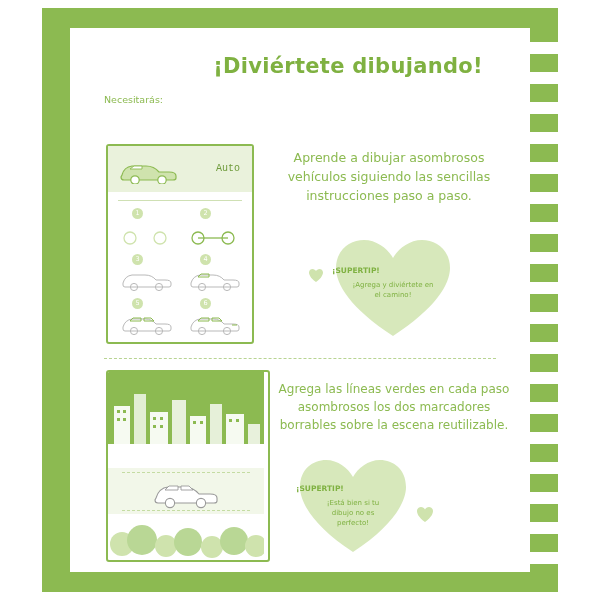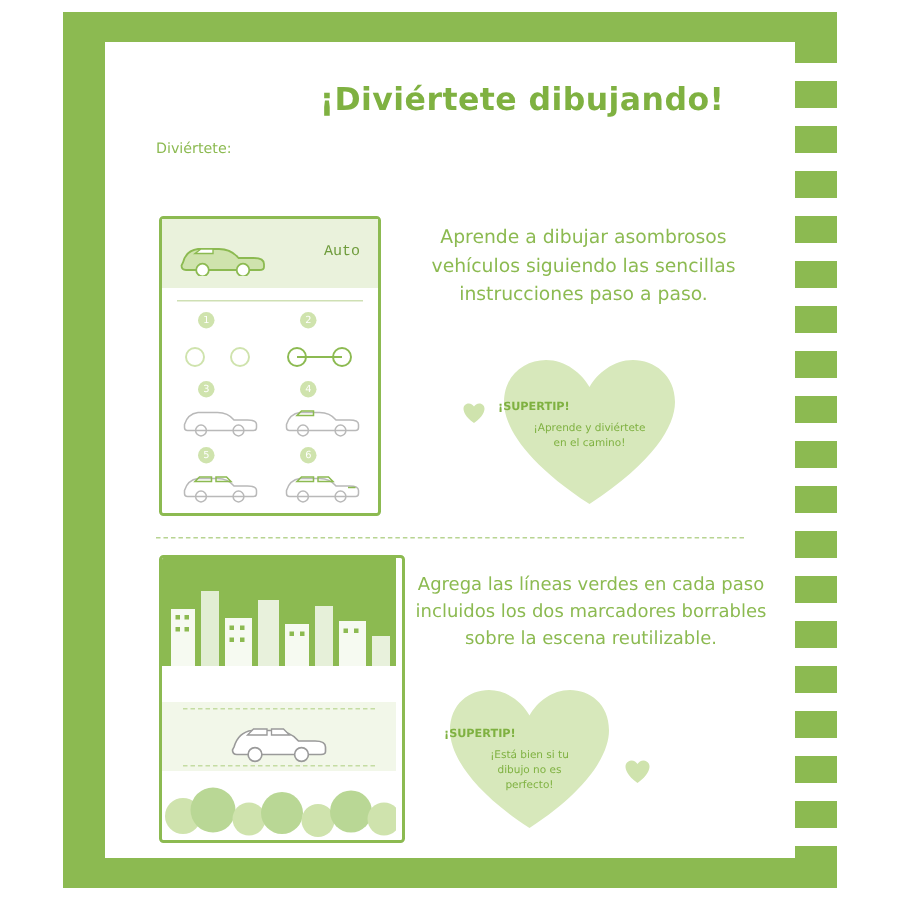--- a/index.html
+++ b/index.html
@@ -235,21 +235,21 @@
     <div class="tooth" style="top:434px"></div>
     <div class="tooth" style="top:464px"></div>
     <div class="tooth" style="top:494px"></div>
     <div class="tooth" style="top:524px"></div>
   </div>
 
   <div class="content">
 
     <div class="title">¡Diviértete dibujando!</div>
 
-    <div class="needs-label">Diviértete:</div>
+    <div class="needs-label">Necesitarás:</div>
 
     <div class="card1">
       <div class="card1-head"></div>
       <div class="card1-head-label">Auto</div>
 
       <svg style="position:absolute;left:10px;top:10px" width="62" height="28" viewBox="0 0 62 28">
         <path d="M4 19 q2-8 10-9 h14 q8 0 13 6 h10 q7 0 7 4 v2 q0 2-3 2 H6 q-3 0-3-3 z" fill="#cfe3ad" stroke="#8cba51" stroke-width="1.2"></path>
         <circle cx="17" cy="24" r="4.2" fill="#ffffff" stroke="#8cba51" stroke-width="1.2"></circle>
         <circle cx="44" cy="24" r="4.2" fill="#ffffff" stroke="#8cba51" stroke-width="1.2"></circle>
         <path d="M12 13 h12 v-3 h-8 z" fill="#ffffff" stroke="#8cba51" stroke-width="0.9"></path>
@@ -305,21 +305,21 @@
       </svg>
     </div>
 
     <div class="text1">Aprende a dibujar asombrosos vehículos siguiendo las sencillas instrucciones paso a paso.</div>
 
     <div class="heart" style="left:262px; top:208px; width:122px; height:104px">
       <svg width="122" height="104" viewBox="0 0 122 104">
         <path d="M61 100 C 18 72, 4 48, 4 32 C 4 14, 18 4, 32 4 C 45 4, 56 13, 61 22 C 66 13, 77 4, 90 4 C 104 4, 118 14, 118 32 C 118 48, 104 72, 61 100 Z" fill="#d7e8bb"></path>
       </svg>
       <div class="tip-title" style="top:30px">¡SUPERTIP!</div>
-      <div class="tip-body" style="top:44px; left:20px; width:82px">¡Aprende y diviértete en el camino!</div>
+      <div class="tip-body" style="top:44px; left:20px; width:82px">¡Agrega y diviértete en el camino!</div>
     </div>
 
     <svg style="position:absolute;left:238px;top:240px" width="16" height="15" viewBox="0 0 16 15">
       <path d="M8 14 C 2 10, 1 6, 1 4.5 C 1 2, 3 1, 4.5 1 C 6 1, 7.4 2, 8 3 C 8.6 2, 10 1, 11.5 1 C 13 1, 15 2, 15 4.5 C 15 6, 14 10, 8 14 Z" fill="#cfe3ad"></path>
     </svg>
 
     <div class="sep"></div>
 
     <div class="card2">
       <div class="sky"></div>
@@ -366,21 +366,21 @@
         <circle cx="14" cy="26" r="12" fill="#cfe3ad"></circle>
         <circle cx="34" cy="22" r="15" fill="#b9d795"></circle>
         <circle cx="58" cy="28" r="11" fill="#cfe3ad"></circle>
         <circle cx="80" cy="24" r="14" fill="#b9d795"></circle>
         <circle cx="104" cy="29" r="11" fill="#cfe3ad"></circle>
         <circle cx="126" cy="23" r="14" fill="#b9d795"></circle>
         <circle cx="148" cy="28" r="11" fill="#cfe3ad"></circle>
       </svg>
     </div>
 
-    <div class="text2">Agrega las líneas verdes en cada paso incluidos los dos marcadores borrables sobre la escena reutilizable.</div>
+    <div class="text2">Agrega las líneas verdes en cada paso asombrosos los dos marcadores borrables sobre la escena reutilizable.</div>
 
     <div class="heart" style="left:226px; top:428px; width:114px; height:100px">
       <svg width="114" height="100" viewBox="0 0 114 100">
         <path d="M57 96 C 17 70, 4 46, 4 31 C 4 13, 17 4, 30 4 C 42 4, 52 12, 57 21 C 62 12, 72 4, 84 4 C 97 4, 110 13, 110 31 C 110 46, 97 70, 57 96 Z" fill="#d7e8bb"></path>
       </svg>
       <div class="tip-title" style="top:28px">¡SUPERTIP!</div>
       <div class="tip-body" style="top:42px; left:24px; width:66px">¡Está bien si tu dibujo no es perfecto!</div>
     </div>
 
     <svg style="position:absolute;left:346px;top:478px" width="18" height="17" viewBox="0 0 18 17">

